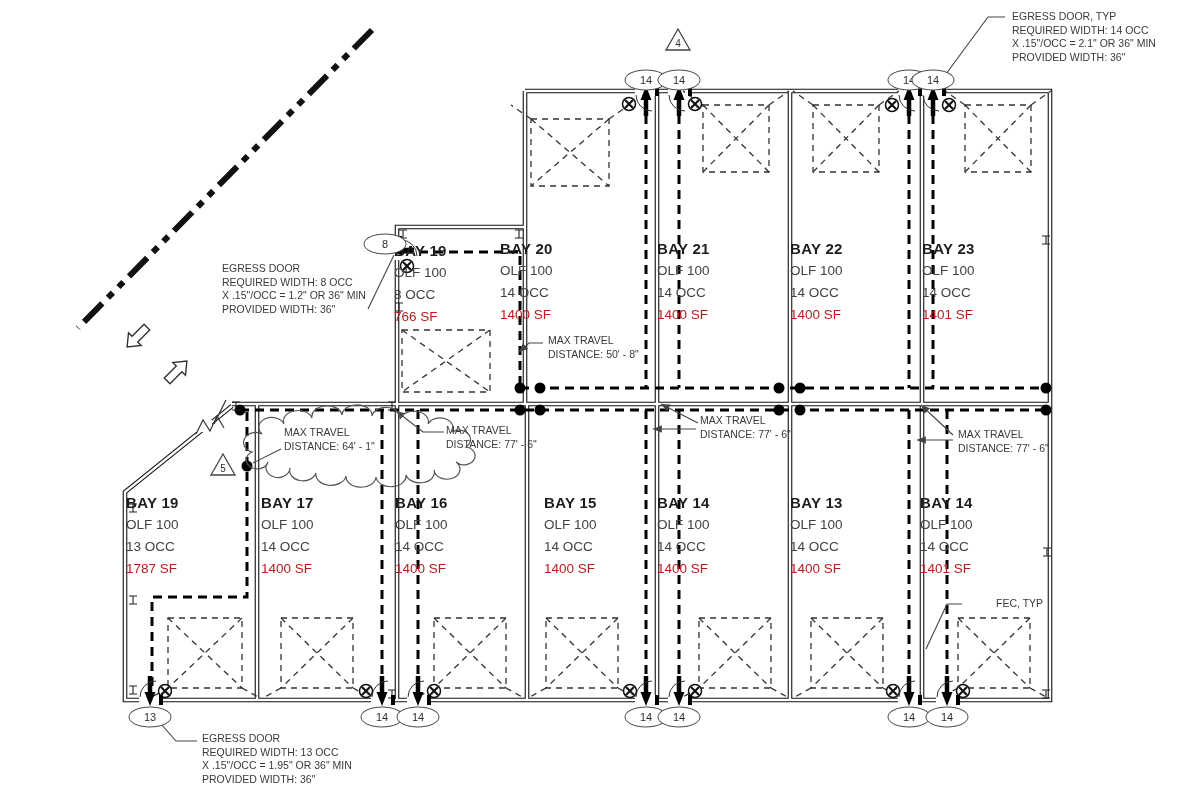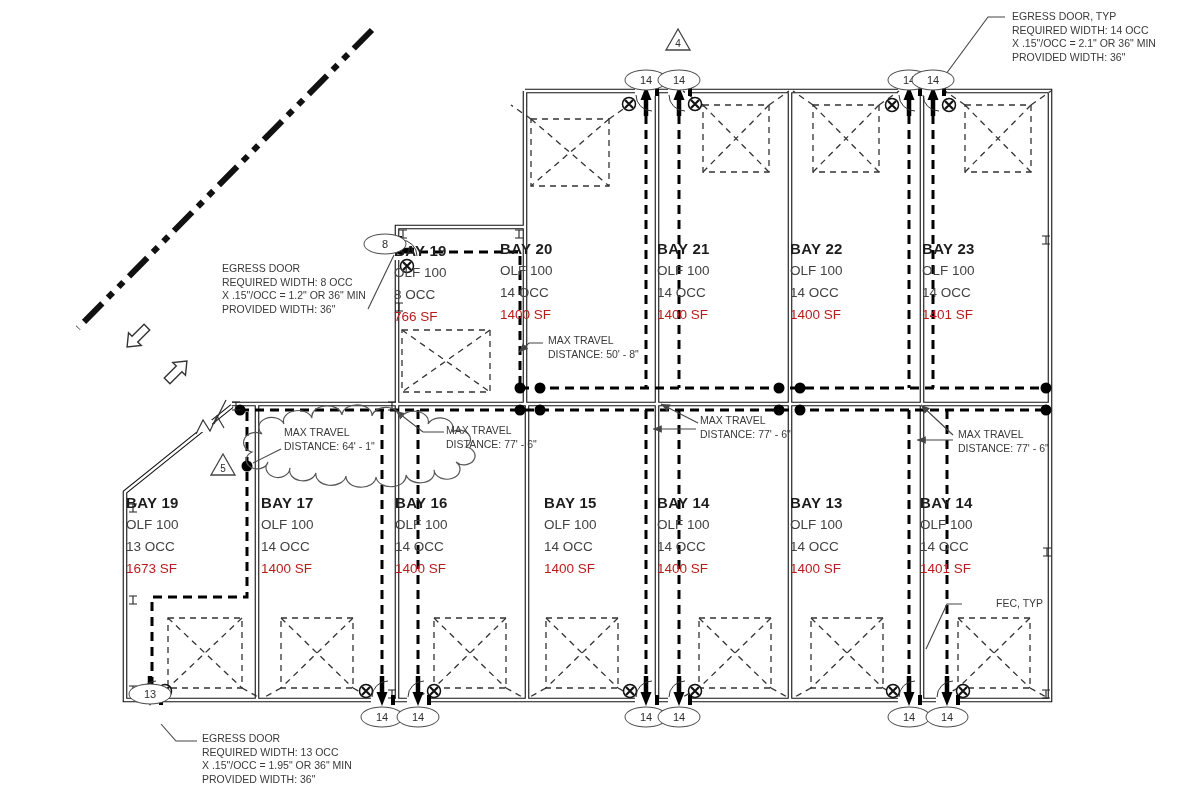--- a/index.html
+++ b/index.html
@@ -293,21 +293,21 @@
   <div class="bay-label" style="left:922px;top:238px">
     <div class="bay-name">BAY 23</div>
     <div class="bay-olf">OLF 100</div>
     <div class="bay-occ">14 OCC</div>
     <div class="bay-sf">1401 SF</div>
   </div>
   <div class="bay-label" style="left:126px;top:492px">
     <div class="bay-name">BAY 19</div>
     <div class="bay-olf">OLF 100</div>
     <div class="bay-occ">13 OCC</div>
-    <div class="bay-sf">1673 SF</div>
+    <div class="bay-sf">1787 SF</div>
   </div>
   <div class="bay-label" style="left:261px;top:492px">
     <div class="bay-name">BAY 17</div>
     <div class="bay-olf">OLF 100</div>
     <div class="bay-occ">14 OCC</div>
     <div class="bay-sf">1400 SF</div>
   </div>
   <div class="bay-label" style="left:395px;top:492px">
     <div class="bay-name">BAY 16</div>
     <div class="bay-olf">OLF 100</div>
@@ -378,21 +378,21 @@
     <div>MAX TRAVEL</div>
       <div>DISTANCE: 77' - 6"</div>
   </div>
   <div class="note" style="left:996px;top:597px">FEC, TYP</div>
 
   <div class="tag" style="left:646px;top:80px">14</div>
   <div class="tag" style="left:679px;top:80px">14</div>
   <div class="tag" style="left:909px;top:80px">14</div>
   <div class="tag" style="left:933px;top:80px">14</div>
   <div class="tag" style="left:385px;top:244px">8</div>
-  <div class="tag" style="left:150px;top:694px">13</div>
+  <div class="tag" style="left:150px;top:717px">13</div>
   <div class="tag" style="left:382px;top:717px">14</div>
   <div class="tag" style="left:418px;top:717px">14</div>
   <div class="tag" style="left:646px;top:717px">14</div>
   <div class="tag" style="left:679px;top:717px">14</div>
   <div class="tag" style="left:909px;top:717px">14</div>
   <div class="tag" style="left:947px;top:717px">14</div>
 
   <div class="tri-num" style="left:678px;top:43px">4</div>
   <div class="tri-num" style="left:223px;top:468px">5</div>
 </div>

